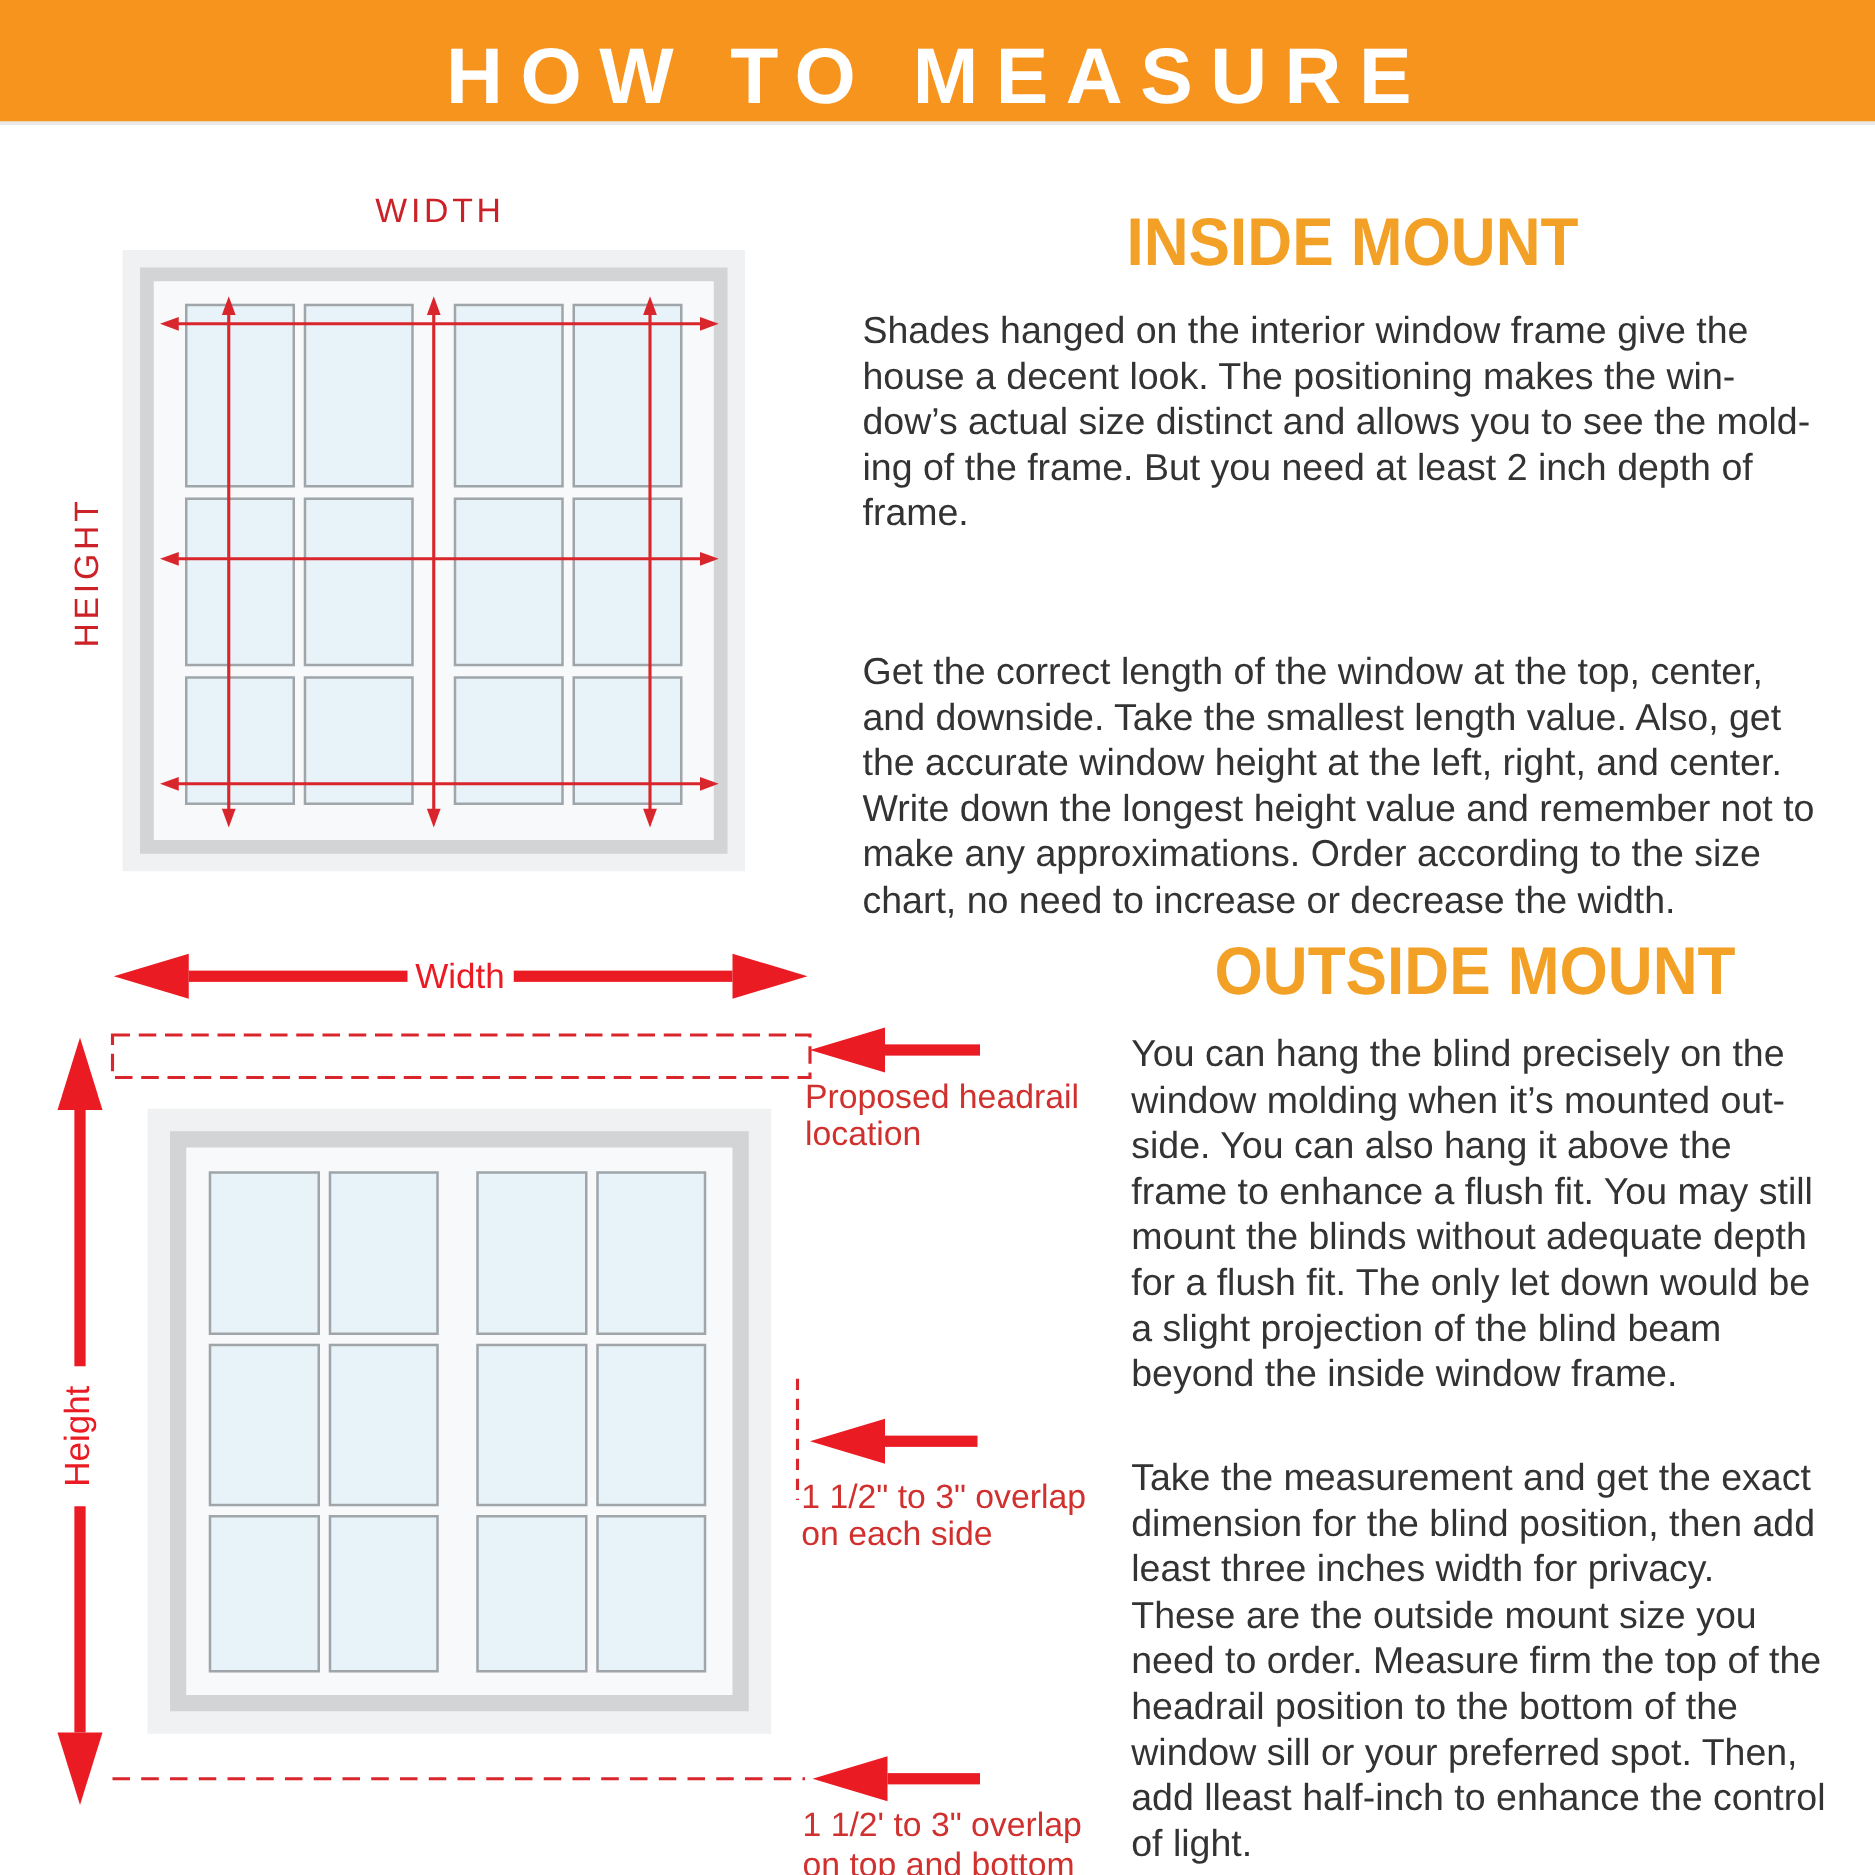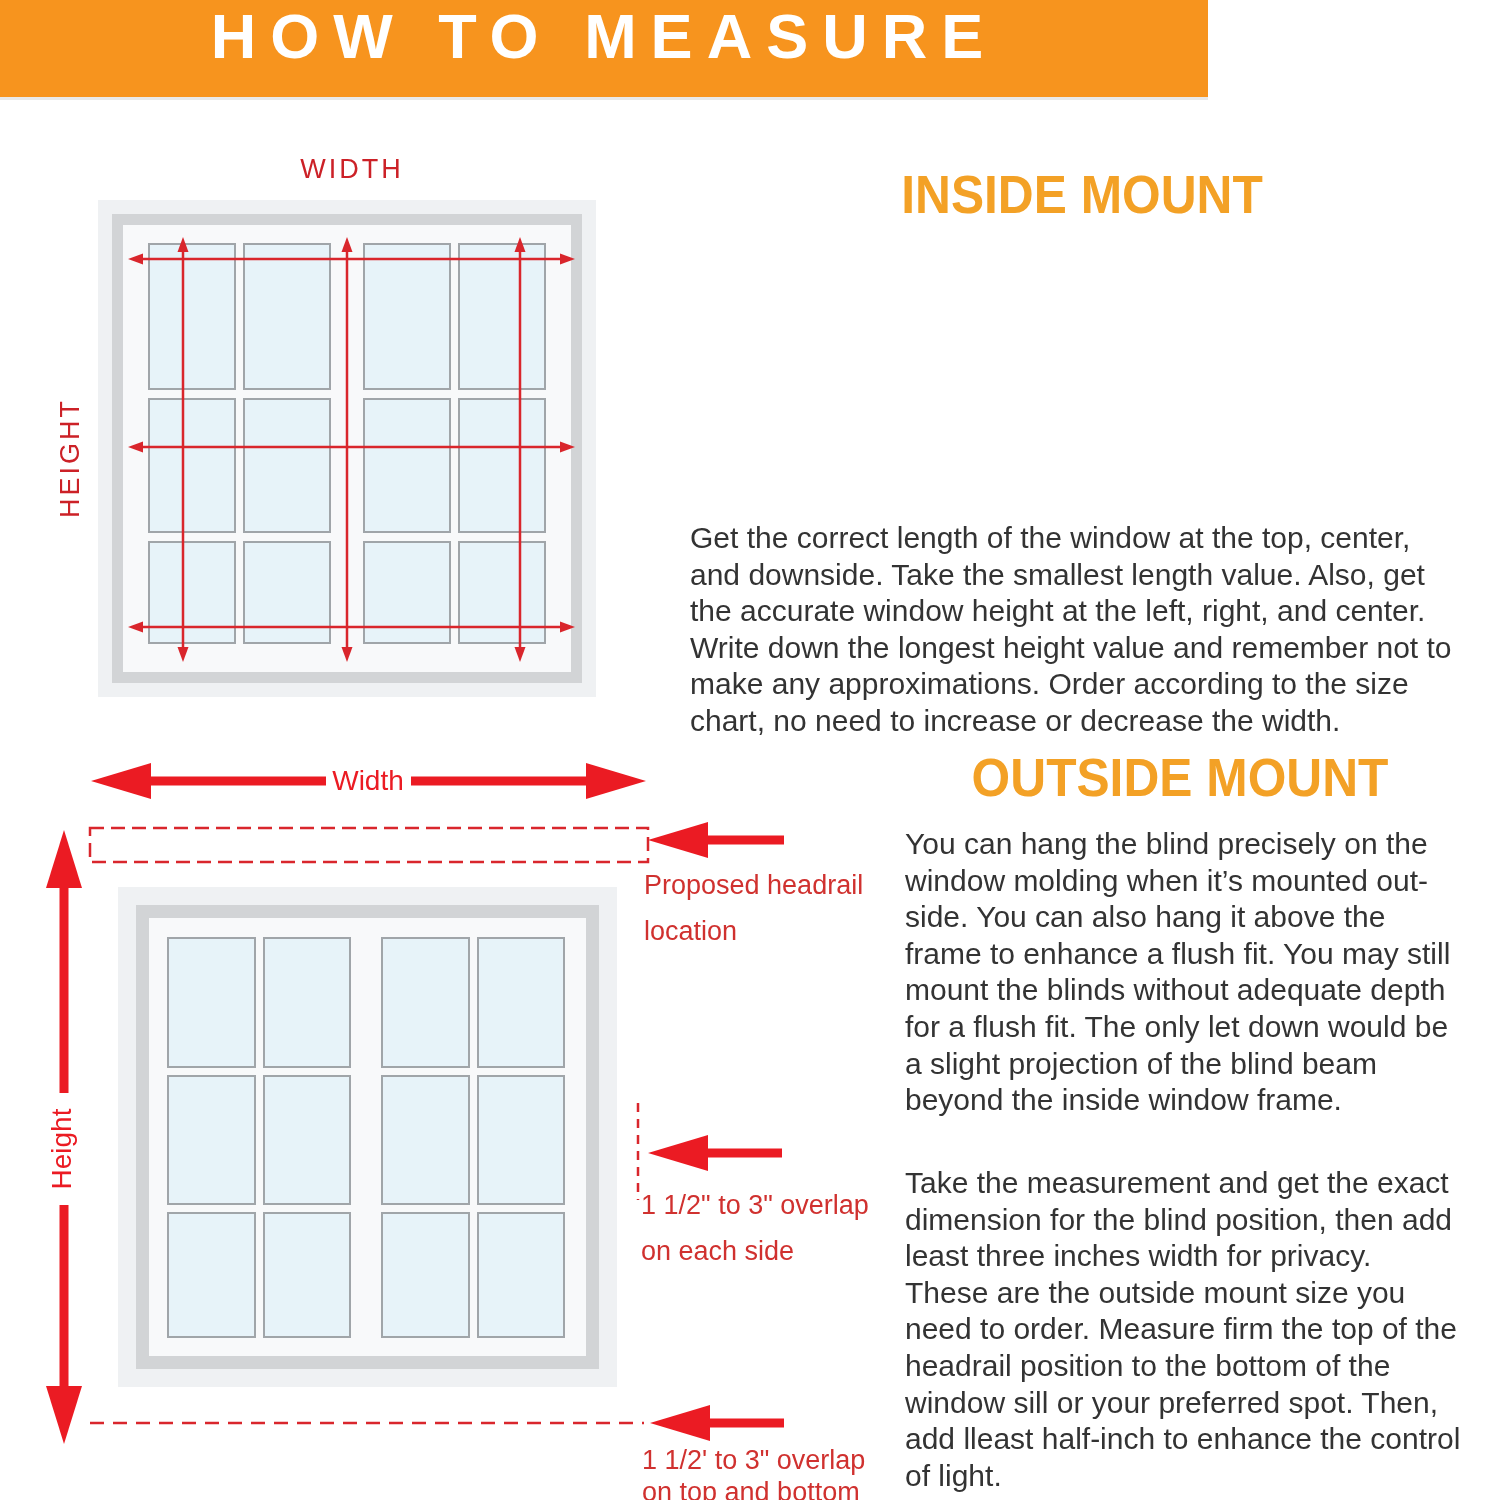--- a/index.html
+++ b/index.html
@@ -4,22 +4,22 @@
 <style>
   :root{
     --banner-bg:#F7941E; --heading:#F3A126; --red-arrow:#EB1B23; --red-line:#D9262C;
     --red-text:#CC2127; --annotation-red:#D0312F; --body-text:#333333;
     --pane-fill:#E7F3F9; --pane-border:#A0A5A9; --frame-light:#EFF1F3;
     --frame-gray:#D2D4D6; --frame-white:#F8F9FA;
   }
   html,body{margin:0;padding:0;background:#fff;}
   .page{position:relative;width:1500px;height:1500px;background:#fff;overflow:hidden;
         font-family:"Liberation Sans", sans-serif;}
-  .banner{position:absolute;left:0;top:0;width:1208px;height:97px;background:var(--banner-bg);
-          border-bottom:3px solid #E9E9E9;display:flex;align-items:flex-start;justify-content:center;}
+  .banner{position:absolute;left:0;top:0;width:1500px;height:97px;background:var(--banner-bg);
+          border-bottom:3px solid #E9E9E9;display:flex;align-items:flex-end;justify-content:center;}
   .banner-title{color:#fff;font-size:63px;font-weight:bold;letter-spacing:14px;white-space:nowrap;}
 
   
   .window{position:absolute;background:var(--frame-light);}
   .band2{position:absolute;background:var(--frame-gray);}
   .casing{position:absolute;background:var(--frame-white);}
   .panes{position:absolute;display:grid;}
   .win1{left:98px;top:200px;width:498px;height:497px;}
   .win1 .band2{inset:14px;}
   .win1 .casing{inset:25px;}
@@ -38,21 +38,21 @@
   .thin-line{stroke:var(--red-line);stroke-width:2.5;fill:none;}
   .thin-head{fill:var(--red-line);stroke:none;}
   .thick{fill:var(--red-arrow);stroke:none;}
   .dash{stroke:var(--red-line);fill:none;stroke-width:2.5;}
 
   
   .center-label{position:absolute;transform:translate(-50%,-50%);white-space:nowrap;}
   .v-label{position:absolute;transform:translate(-50%,-50%) rotate(-90deg);white-space:nowrap;}
   .cap-red{color:var(--red-text);font-size:27px;letter-spacing:3px;}
   .arrow-red{color:var(--red-arrow);font-size:28px;}
-  .annot{position:absolute;color:var(--annotation-red);font-size:27px;line-height:46px;
+  .annot{position:absolute;color:var(--annotation-red);font-size:27px;line-height:30px;
          white-space:pre-line;}
 
   
   .mount-heading{position:absolute;color:var(--heading);font-size:54px;font-weight:bold;
                  text-align:center;transform:scaleX(0.92);white-space:nowrap;}
   .para{position:absolute;color:var(--body-text);font-size:30px;line-height:36.6px;
         white-space:pre-line;}
 </style>
 </head>
 <body>
@@ -172,20 +172,25 @@
   <div class="center-label arrow-red" style="left:368px;top:781px;">Width</div>
   <div class="v-label arrow-red" style="left:62px;top:1149px;">Height</div>
   <div class="annot" style="left:644px;top:862px;">Proposed headrail
 location</div>
   <div class="annot" style="left:641px;top:1182px;">1 1/2" to 3" overlap
 on each side</div>
   <div class="annot" style="left:642px;top:1444px;line-height:32px;">1 1/2' to 3" overlap
 on top and bottom</div>
 
   <div class="mount-heading" style="left:700px;top:163px;width:764px;">INSIDE MOUNT</div>
+  <div class="para" style="left:690px;top:247px;width:770px;">Shades hanged on the interior window frame give the
+house a decent look. The positioning makes the win-
+dow’s actual size distinct and allows you to see the mold-
+ing of the frame. But you need at least 2 inch depth of
+frame.</div>
   <div class="para" style="left:690px;top:520px;width:790px;">Get the correct length of the window at the top, center,
 and downside. Take the smallest length value. Also, get
 the accurate window height at the left, right, and center.
 Write down the longest height value and remember not to
 make any approximations. Order according to the size
 chart, no need to increase or decrease the width.</div>
 
   <div class="mount-heading" style="left:880px;top:746px;width:600px;">OUTSIDE MOUNT</div>
   <div class="para" style="left:905px;top:826px;width:600px;">You can hang the blind precisely on the
 window molding when it’s mounted out-

